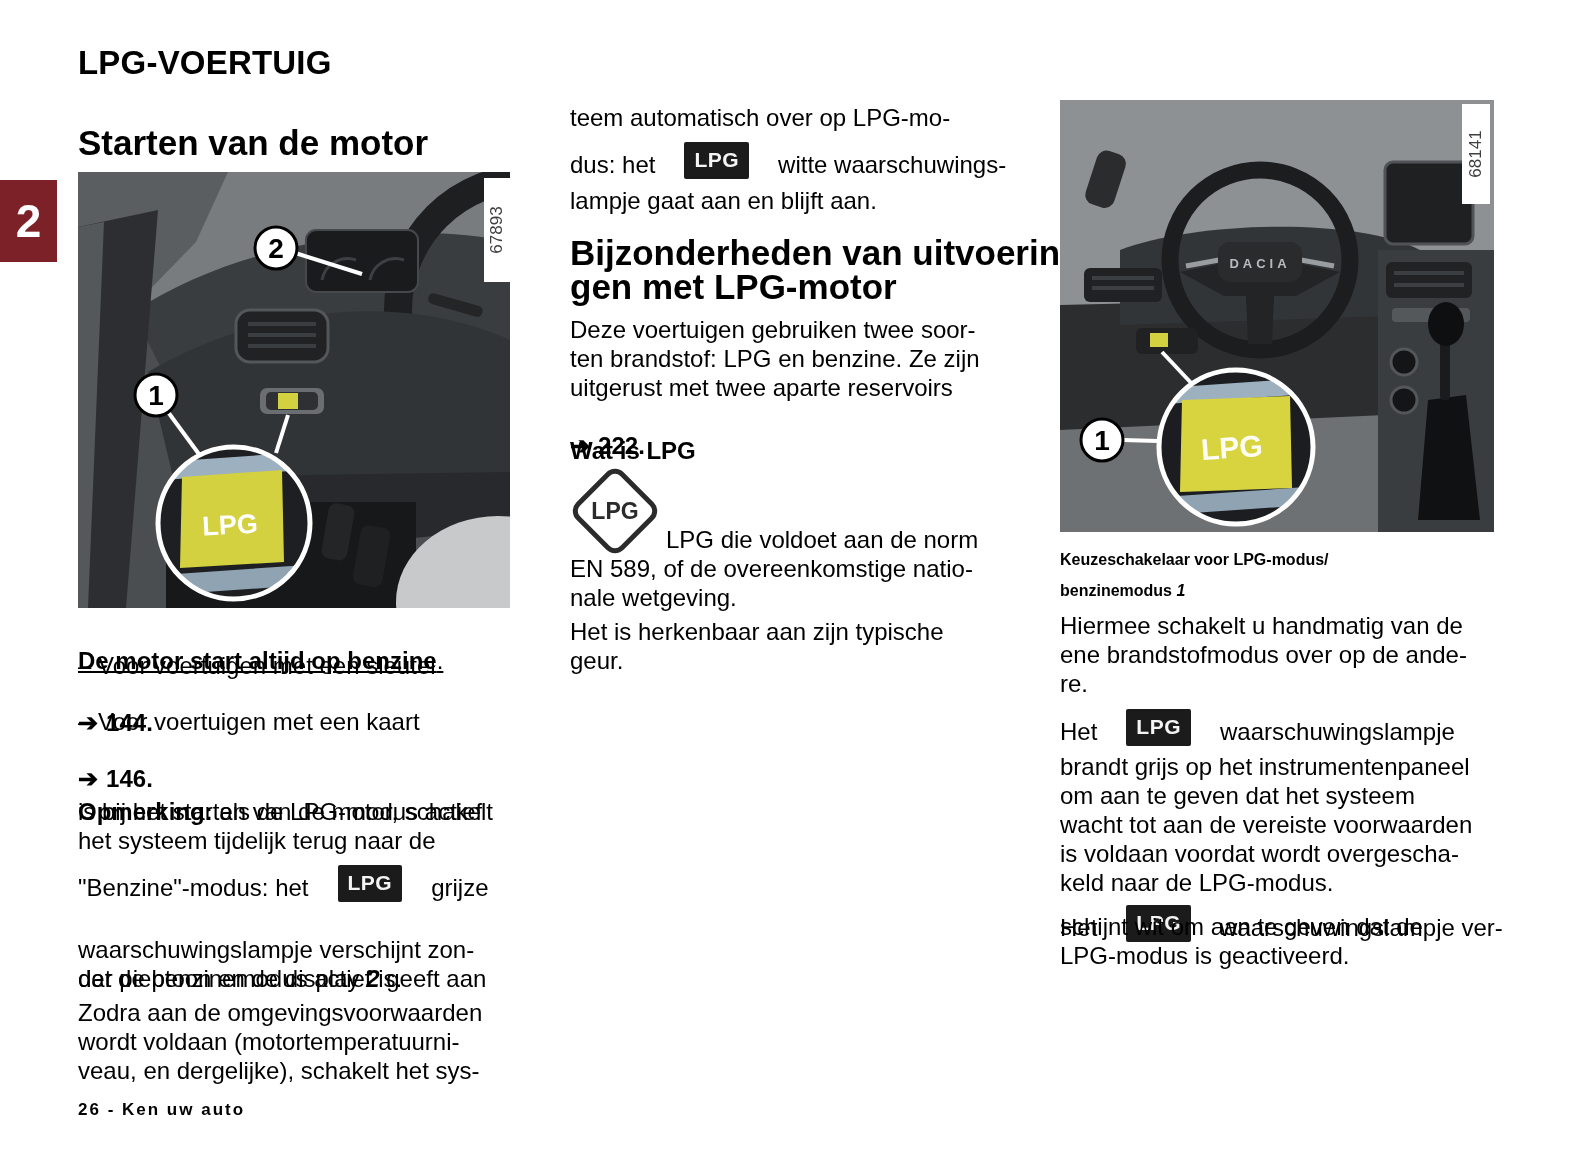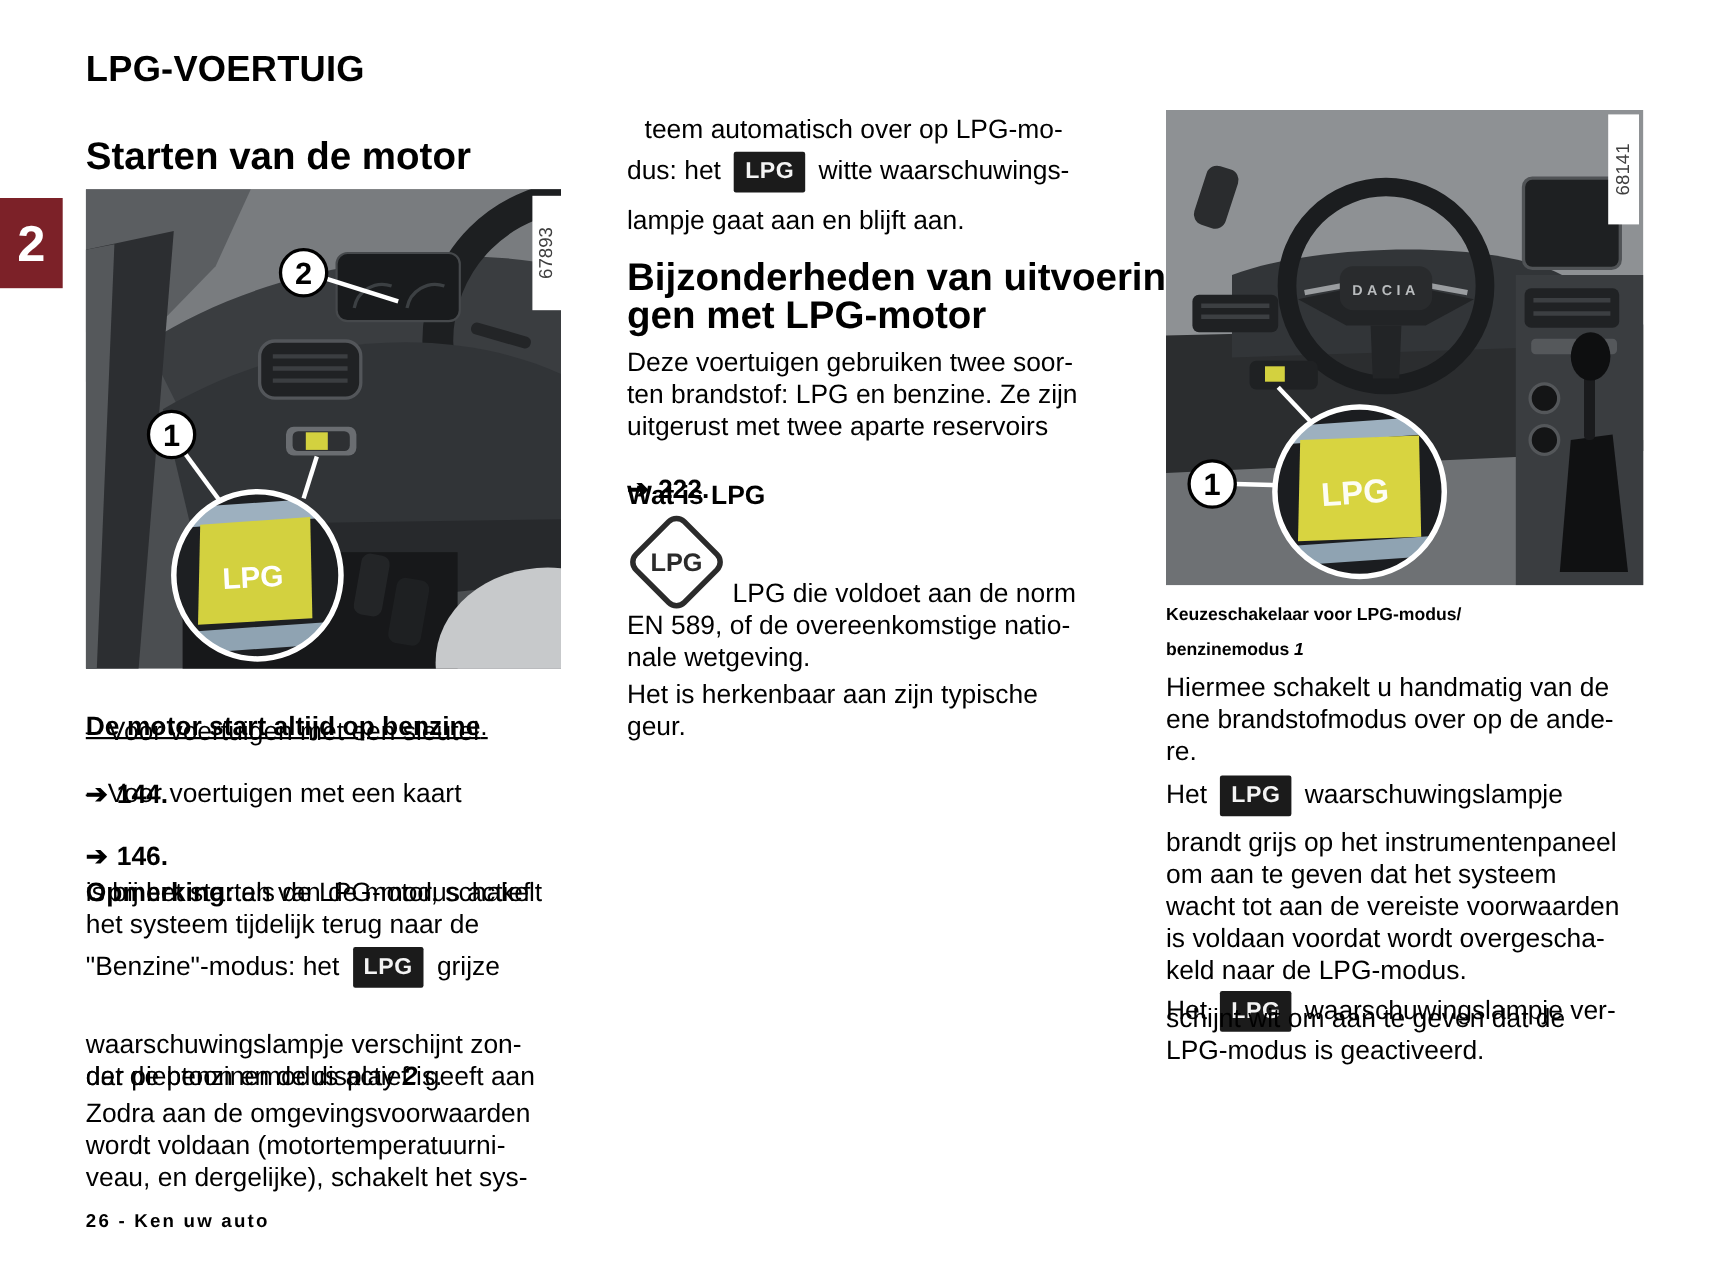--- a/index.html
+++ b/index.html
@@ -15,21 +15,21 @@
   .arrow { font-weight:bold; margin-right:8px; }
   .page-title { font-size:33px; font-weight:bold; letter-spacing:0.2px; }
   .h2 { font-size:35px; font-weight:bold; line-height:34px; white-space:pre-line; }
   .h3 { font-size:24px; font-weight:bold; }
   .caption { font-size:16px; font-weight:bold; line-height:30px; }
   .chapter-tab {
     left:0; top:180px; width:57px; height:82px; background:#7c2128;
     color:#fff; font-size:46px; font-weight:bold;
     display:flex; align-items:center; justify-content:center;
   }
-  .badge-row { display:flex; align-items:center; gap:12px; font-size:24px; }
+  .badge-row { display:flex; align-items:flex-end; gap:29px; font-size:24px; }
   .lpg-badge {
     display:inline-block; background:#1b1b1b; color:#f4f4f4;
     font-weight:bold; font-size:21px; padding:6px 10px 7px 10px;
     border-radius:2px; letter-spacing:0.5px;
   }
   .footer-text { font-size:17px; font-weight:bold; letter-spacing:2px; }
   svg text { font-family:"Liberation Sans", sans-serif; }
 </style>
 </head>
 <body>
@@ -133,21 +133,21 @@
   <div class="abs line" style="left:78px; top:935px;">
     <span>der pieptoon en de display </span><span class="bi">2</span><span> geeft aan</span>
   </div>
   <div class="abs line" style="left:78px; top:964px;">dat de benzinemodus actief is.</div>
   <div class="abs line" style="left:78px; top:998px;">Zodra aan de omgevingsvoorwaarden
 wordt voldaan (motortemperatuurni-
 veau, en dergelijke), schakelt het sys-</div>
 
   <div class="abs footer-text" style="left:78px; top:1100px;">26 - Ken uw auto</div>
 
-  <div class="abs line" style="left:586px; top:103px;">teem automatisch over op LPG-mo-</div>
+  <div class="abs line" style="left:570px; top:103px;">teem automatisch over op LPG-mo-</div>
   <div class="abs badge-row" style="left:570px; top:133px; height:46px;">
     <span>dus: het</span>
     <span class="lpg-badge">LPG</span>
     <span>witte waarschuwings-</span>
   </div>
   <div class="abs line" style="left:570px; top:186px;">lampje gaat aan en blijft aan.</div>
 
   <div class="abs h2" style="left:570px; top:236px;">Bijzonderheden van uitvoerin-
 gen met LPG-motor</div>
 

